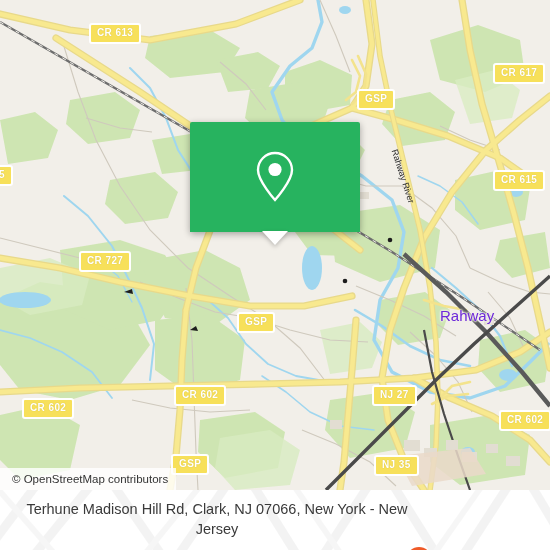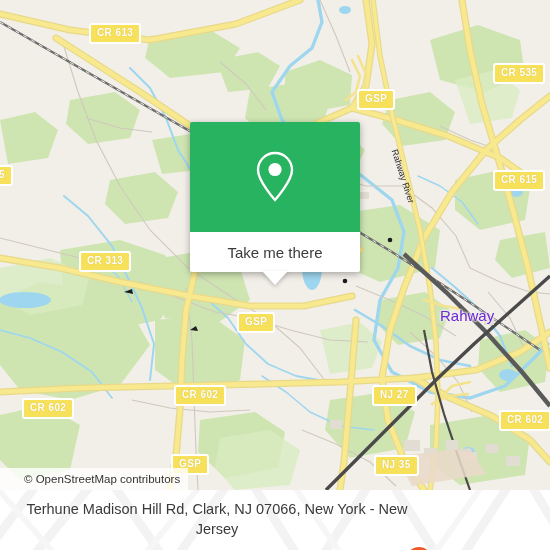--- a/index.html
+++ b/index.html
@@ -79,21 +79,21 @@
   
   #attribution {
     position: absolute;
     left: 0;
     bottom: 0;
     background: rgba(255,255,255,0.82);
     color: #333333;
     font-family: "Liberation Sans", sans-serif;
     font-size: 11.5px;
     line-height: 20px;
-    padding: 1px 8px 1px 24px;
+    padding: 1px 8px 1px 12px;
     white-space: nowrap;
   }
 
   
   #popup-card {
     position: absolute;
     left: 190px;
     top: 122px;
     width: 170px;
     box-shadow: 0 2px 7px rgba(0,0,0,0.33);
@@ -358,46 +358,43 @@
         <g fill="#1d1d1d">
           <circle cx="390" cy="240" r="2.3"></circle>
           <circle cx="345" cy="281" r="2.3"></circle>
           <path d="M124,292 l8,-3 l1,5 Z"></path>
           <path d="M190,330 l6,-4 l2,5 Z"></path>
         </g>
       </g>
     </svg>
 
     <div class="shield" style="left:89px;  top:23px;">CR 613</div>
-    <div class="shield" style="left:493px; top:63px;">CR 535</div>
+    <div class="shield" style="left:493px; top:63px;">CR 617</div>
     <div class="shield" style="left:357px; top:89px;">GSP</div>
     <div class="shield" style="left:493px; top:170px;">CR 615</div>
     <div class="shield" style="left:-9px;  top:165px;">5</div>
-    <div class="shield" style="left:79px;  top:251px;">CR 313</div>
+    <div class="shield" style="left:79px;  top:251px;">CR 727</div>
     <div class="shield" style="left:237px; top:312px;">GSP</div>
     <div class="shield" style="left:174px; top:385px;">CR 602</div>
     <div class="shield" style="left:372px; top:385px;text-align:right;">NJ 27</div>
     <div class="shield" style="left:22px;  top:398px;">CR 602</div>
     <div class="shield" style="left:499px; top:410px;">CR 602</div>
     <div class="shield" style="left:171px; top:454px;">GSP</div>
     <div class="shield" style="left:374px; top:455px;">NJ 35</div>
 
     <div class="place-label" style="left:440px; top:307px;">Rahway</div>
 
     <div class="river-label" style="left:399px; top:148px; transform: rotate(72deg);">Rahway River</div>
 
     <div id="popup-card">
       <div id="popup-image">
         <svg width="44" height="54" viewBox="0 0 44 54">
           <path d="M22 3 C12.6 3 5 10.6 5 20 C5 31 22 50 22 50 C22 50 39 31 39 20 C39 10.6 31.4 3 22 3 Z" fill="none" stroke="#ffffff" stroke-width="2.4"></path>
           <circle cx="22" cy="19.5" r="6.6" fill="#ffffff"></circle>
         </svg>
-      </div>
-      <div id="popup-label">
-        <span>Take me there</span>
       </div>
       <div id="popup-tail"></div>
     </div>
 
     <div id="attribution">© OpenStreetMap contributors</div>
 
   </div>
 
   <div id="footer">
 

